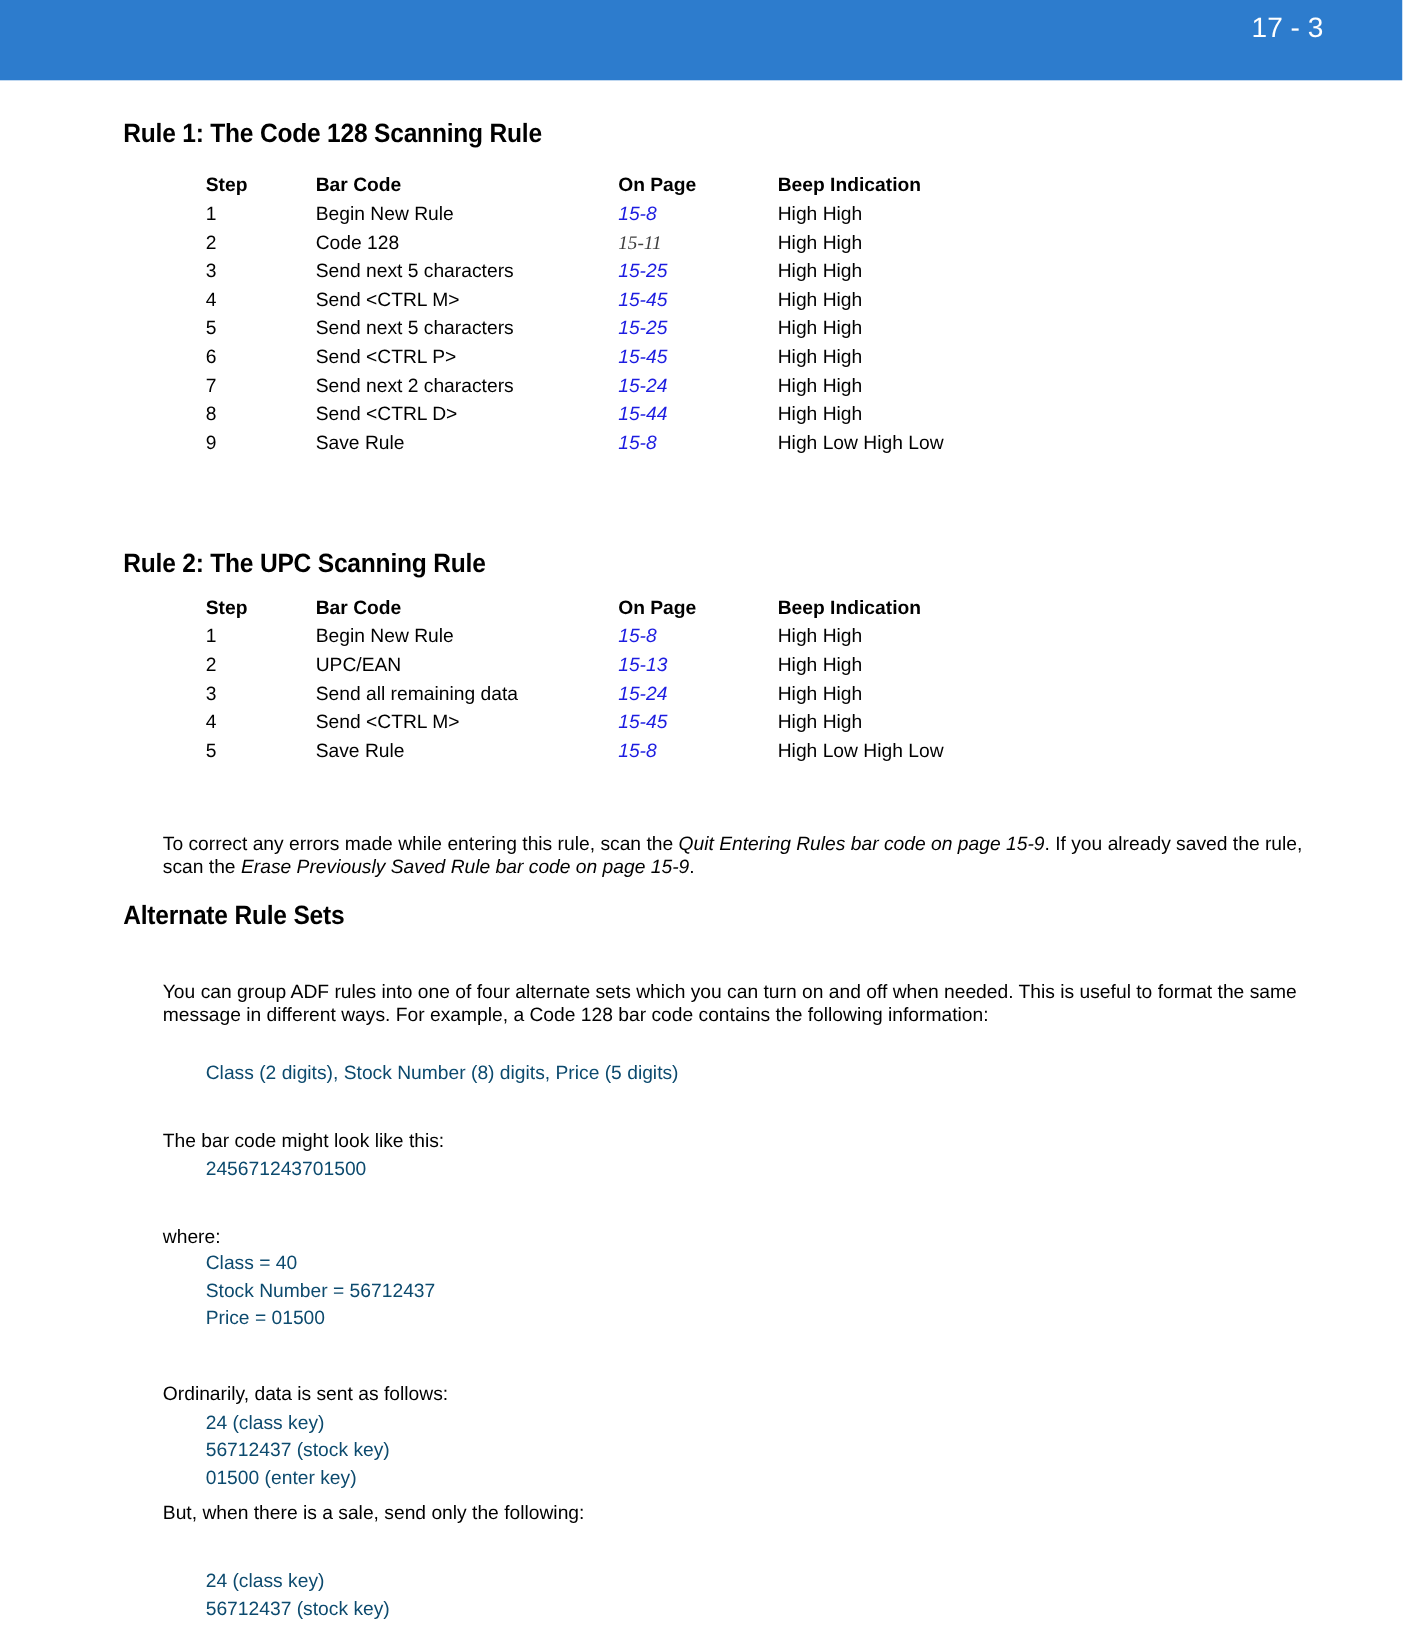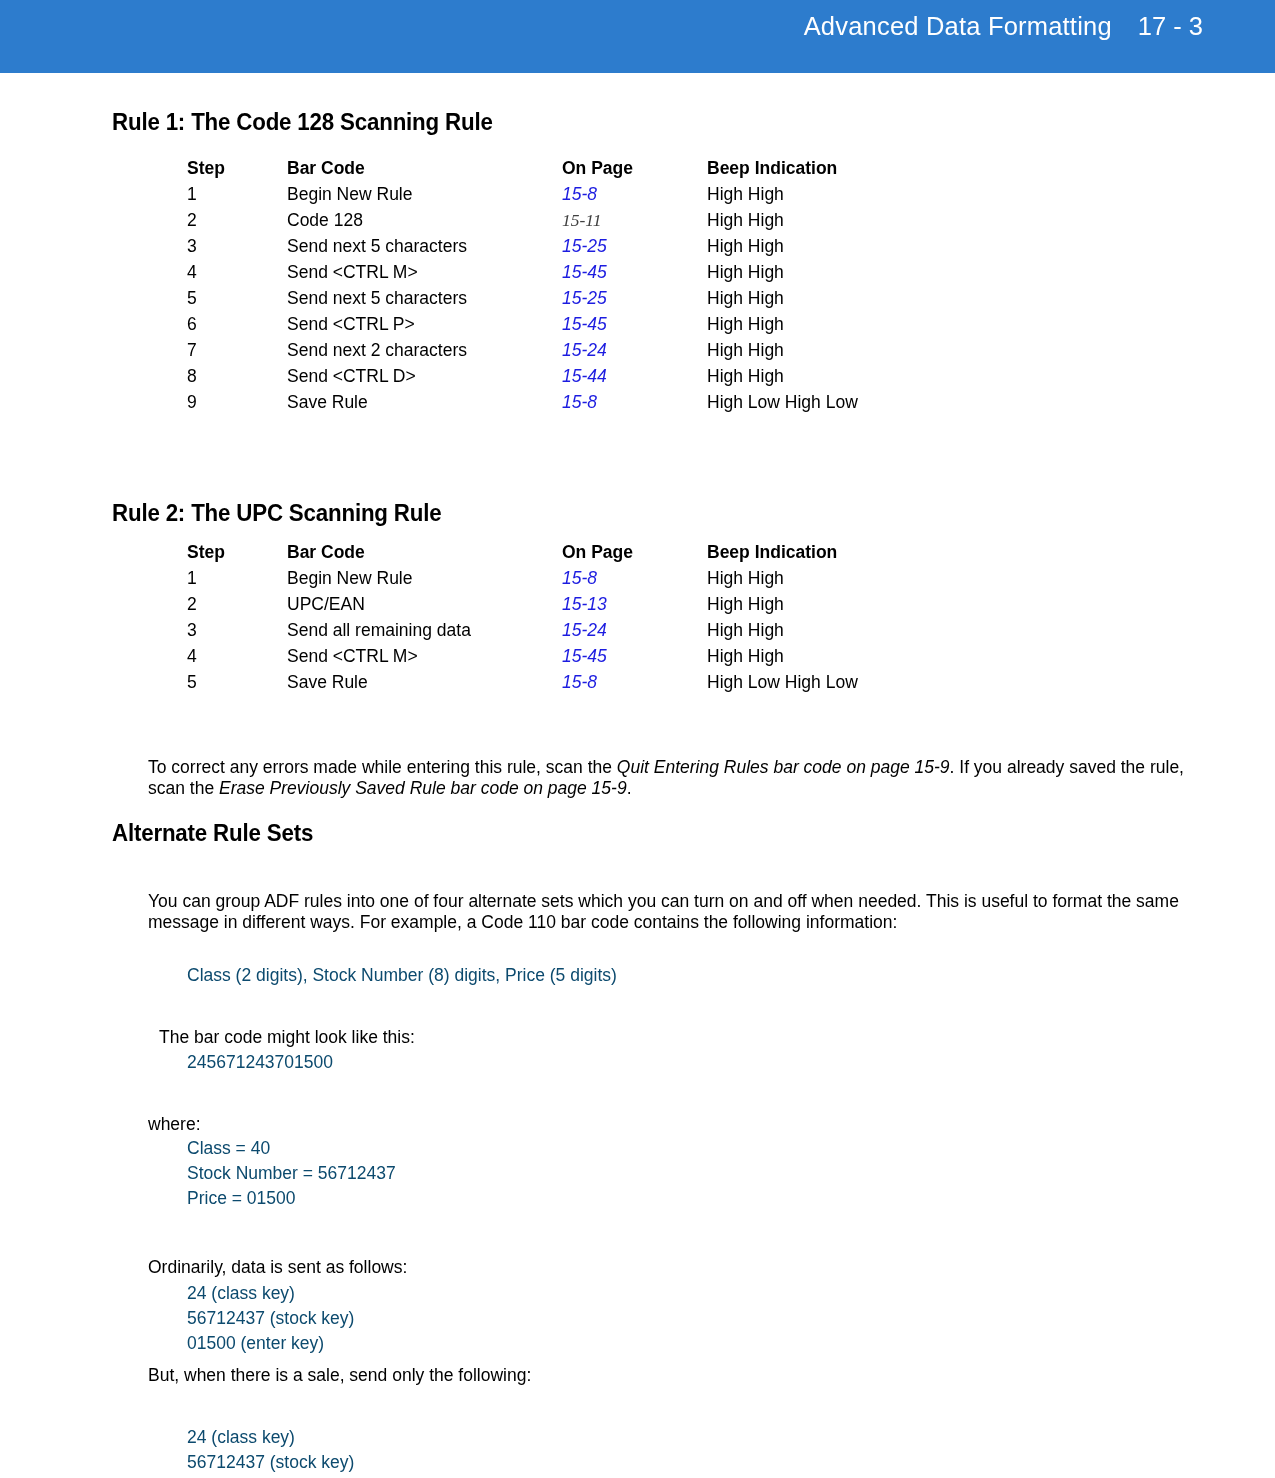--- a/index.html
+++ b/index.html
@@ -114,21 +114,20 @@
     line-height: 25px;
     color: #0c4a6e;
   }
   .indent-line { white-space: nowrap; }
 </style>
 </head>
 <body>
 
 <div class="header-band" style="background: rgb(45, 124, 205);">
   <div class="header-title-wrap" style="color: rgb(255, 255, 255);">
-    <span class="header-title">Advanced Data Formatting</span>
     <span class="header-pagenum">17 - 3</span>
   </div>
 </div>
 
 <div class="page">
 
   <h2 class="section-heading pos" style="left:112px; top:35px;">Rule 1: The Code 128 Scanning Rule</h2>
 
   <table class="step-table" id="rule1-table" style="left:187px; top:85px;">
     <thead>
@@ -239,27 +238,27 @@
           <td class="c-page"><span class="page-link" style="color: rgb(28, 28, 224);">15-8</span></td>
           <td class="c-beep">High Low High Low</td>
         </tr>
       </tbody>
   </table>
 
   <p class="body-para" id="correction-note" style="left:148px; top:666px; width:1052px;"><span>To correct any errors made while entering this rule, scan the </span><em>Quit Entering Rules bar code on page 15-9</em><span>. If you already saved the rule, scan the </span><em>Erase Previously Saved Rule bar code on page 15-9</em><span>.</span></p>
 
   <h2 class="section-heading pos" style="left:112px; top:746px;">Alternate Rule Sets</h2>
 
-  <p class="body-para" style="left:148px; top:800px; width:1056px;">You can group ADF rules into one of four alternate sets which you can turn on and off when needed. This is useful to format the same message in different ways. For example, a Code 110 bar code contains the following information:</p>
+  <p class="body-para" style="left:148px; top:800px; width:1056px;">You can group ADF rules into one of four alternate sets which you can turn on and off when needed. This is useful to format the same message in different ways. For example, a Code 128 bar code contains the following information:</p>
 
   <div class="indent-block" style="left:187px; top:890px;">
     <div class="indent-line">Class (2 digits), Stock Number (8) digits, Price (5 digits)</div>
   </div>
 
-  <p class="body-para" style="left:148px; top:936px;margin-left:11px;">The bar code might look like this:</p>
+  <p class="body-para" style="left:148px; top:936px;">The bar code might look like this:</p>
 
   <div class="indent-block" style="left:187px; top:977px;">
     <div class="indent-line">245671243701500</div>
   </div>
 
   <p class="body-para" style="left:148px; top:1023px;text-align:right;">where:</p>
 
   <div class="indent-block" id="where-lines" style="left:187px; top:1063px;">
       <div class="indent-line">Class = 40</div>
       <div class="indent-line">Stock Number = 56712437</div>

